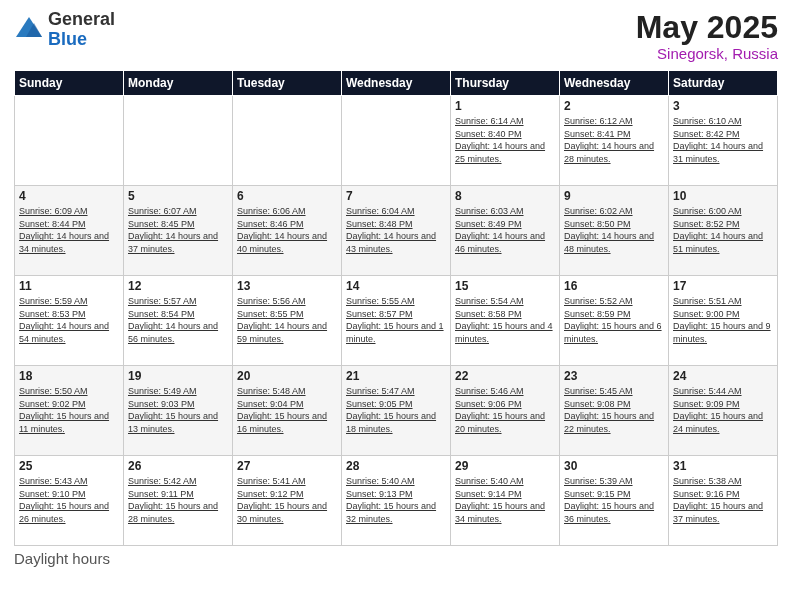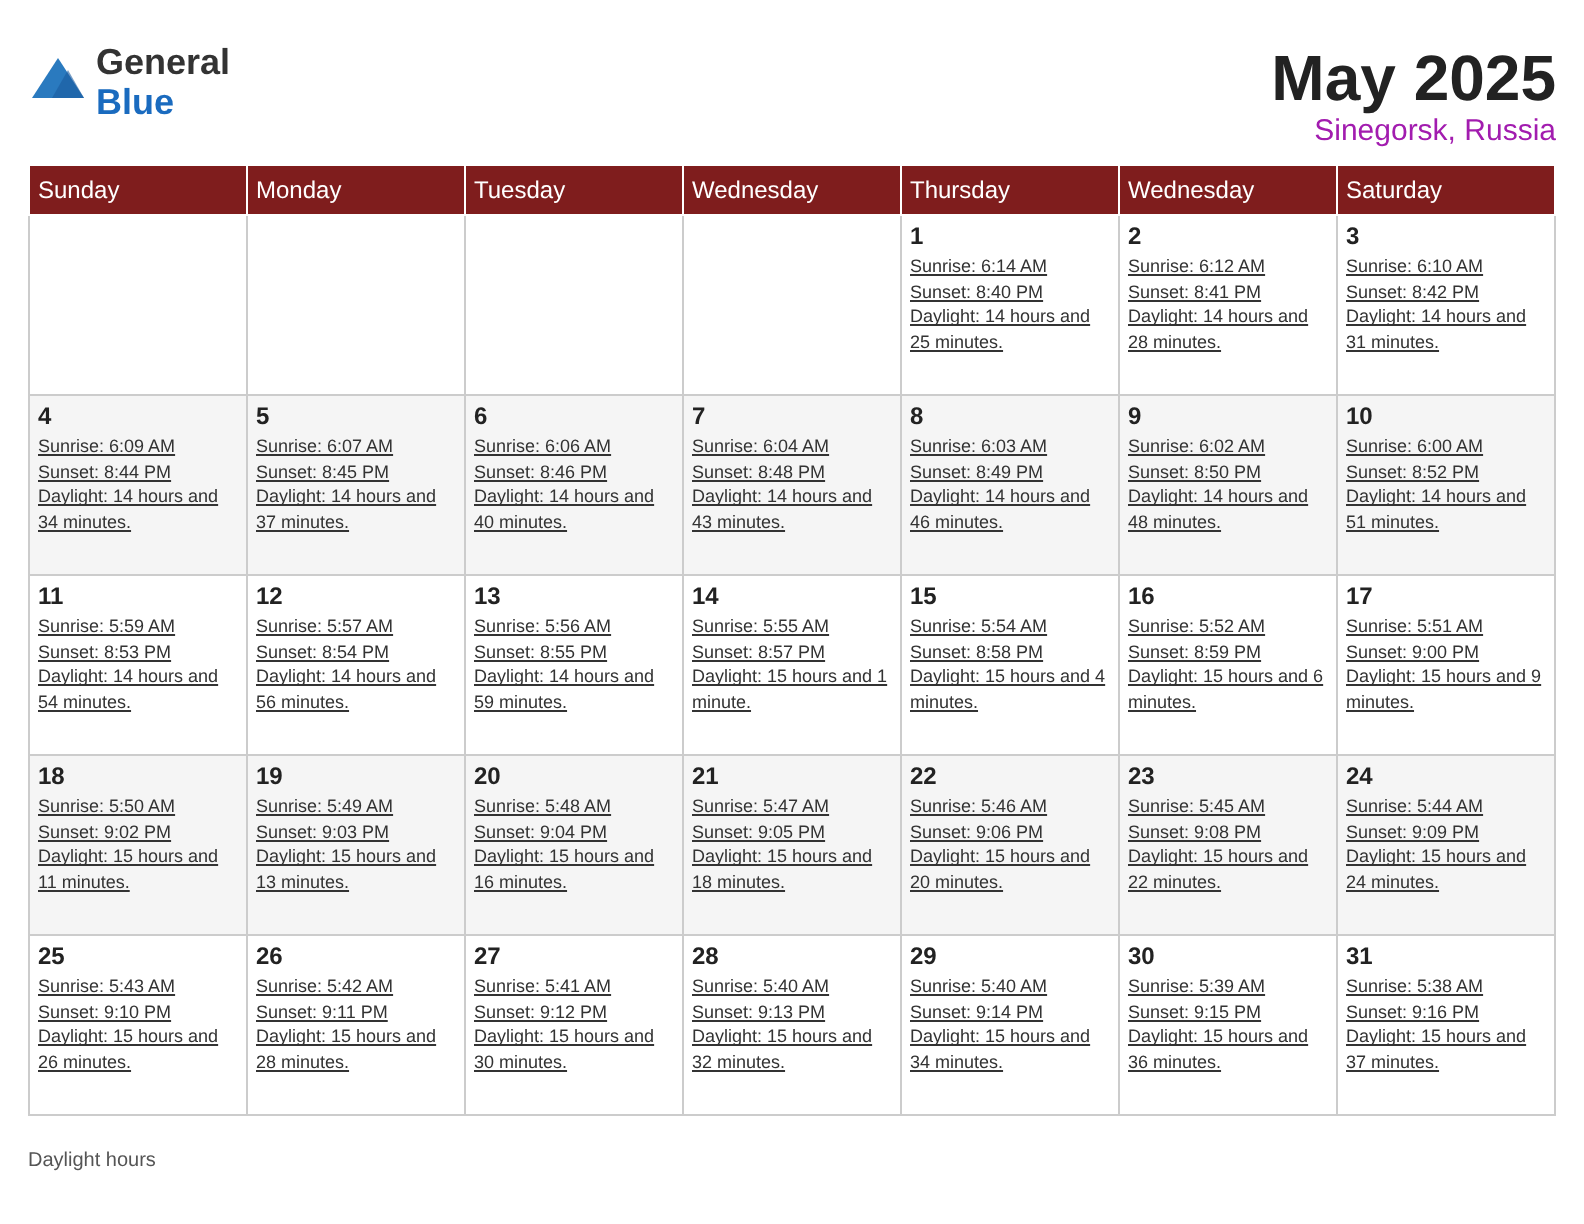--- a/index.html
+++ b/index.html
@@ -6,21 +6,21 @@
     body {
       font-family: Arial, sans-serif;
       background: #fff;
       width: 792px;
       height: 612px;
       overflow: hidden;
     }
     .page {
       width: 792px;
       height: 612px;
-      padding: 22px 14px;
+      padding: 10px 14px;
     }
     .header {
       display: flex;
       justify-content: space-between;
       align-items: flex-start;
       margin-bottom: 8px;
     }
     .logo {
       display: flex;
       align-items: center;
@@ -49,24 +49,24 @@
     .location {
       font-size: 15px;
       color: #a21caf;
     }
     .calendar {
       width: 100%;
       border-collapse: collapse;
       table-layout: fixed;
     }
     .calendar th {
-      background: #7f1d1d;
+      background: #0f172a;
       color: #fff;
       font-size: 12px;
-      font-weight: normal;
+      font-weight: bold;
       padding: 5px 4px;
       text-align: left;
       border: 1px solid #fff;
     }
     .calendar td {
       border: 1px solid #ccc;
       vertical-align: top;
       padding: 3px 4px;
       height: 90px;
       background: #fff;
@@ -86,22 +86,22 @@
     .day-info {
       font-size: 9px;
       color: #333;
       line-height: 1.4;
       text-decoration: underline;
     }
     .empty-cell {
       background: #fff !important;
     }
     .footer {
-      margin-top: 17px;
-      font-size: 10px;
+      margin-top: 4px;
+      font-size: 15px;
       color: #555;
     }
   </style>
 </head>
 <body>
 
 <div class="page">
   <div class="header">
     <div class="logo">
       <svg class="logo-icon" viewBox="0 0 30 30">

